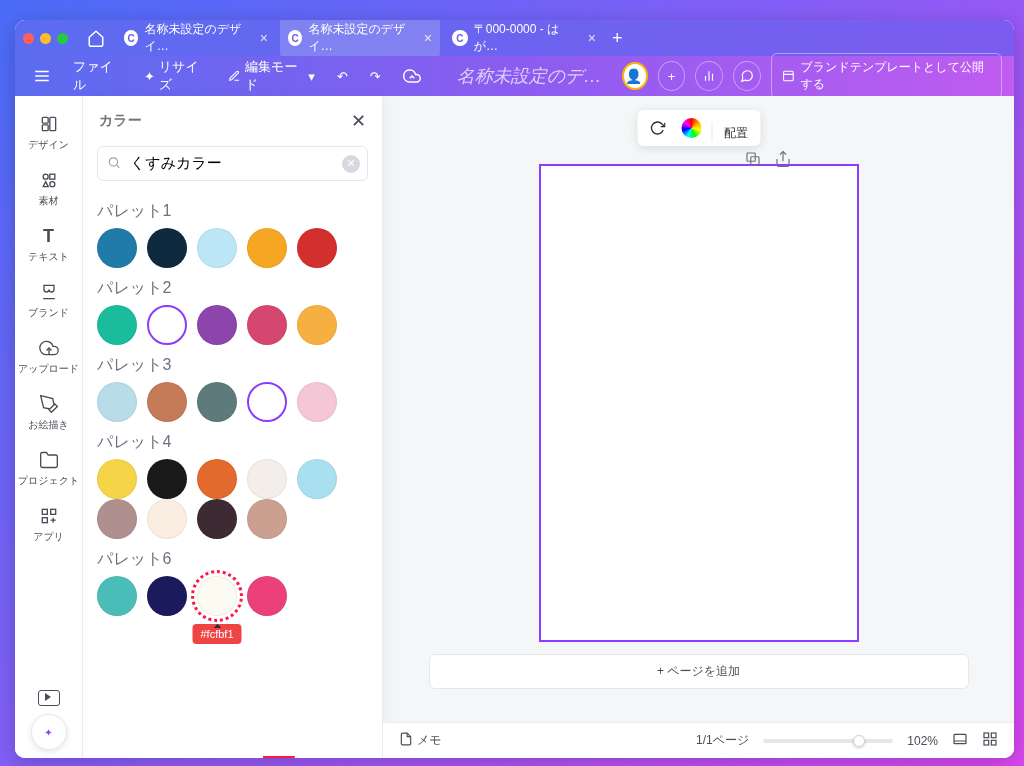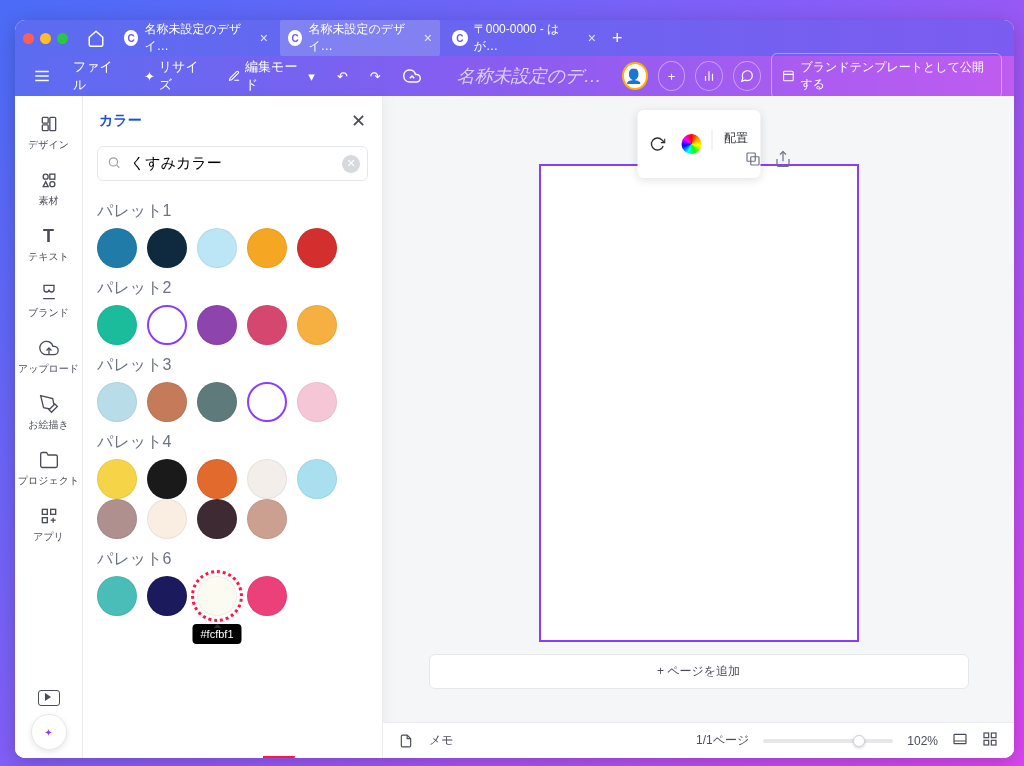--- a/index.html
+++ b/index.html
@@ -35,52 +35,52 @@
   
   .rail { width:68px; background:#fff; border-right:1px solid #ebecef; display:flex; flex-direction:column; align-items:center; padding-top:10px; gap:4px; font-size:10px; color:#4a4d57;}
   .rail-item { display:flex; flex-direction:column; align-items:center; gap:2px; padding:6px 0; width:100%; cursor:pointer;}
   .rail-icon { width:24px;height:24px;display:flex;align-items:center;justify-content:center;font-size:18px;}
   .rail-bottom { margin-top:auto; padding-bottom:8px; display:flex;flex-direction:column;align-items:center;gap:8px;}
   .magic-btn { width:36px;height:36px;border-radius:50%;background:#fff;border:1px solid #e5e7eb;box-shadow:0 2px 6px rgba(0,0,0,.1);display:flex;align-items:center;justify-content:center;color:#8b3dff;}
 
   
   .panel { width:300px; background:#fff; border-right:1px solid #ebecef; display:flex;flex-direction:column; box-shadow: 4px 0 12px rgba(0,0,0,.04);}
   .panel-header { display:flex; align-items:center; justify-content:space-between; padding:14px 16px 10px; }
-  .panel-title { font-size:14px; font-weight:600; color:#1d4ed8;}
+  .panel-title { font-size:14px; font-weight:600; color:#737373;}
   .panel-close { font-size:18px; color:#4a4d57; cursor:pointer;}
   .panel-search { margin:4px 14px 10px; position:relative;}
   .panel-search input { width:100%; padding:8px 32px 8px 32px; border:1px solid #e5e7eb; border-radius:6px; font-size:15px; outline:none;}
   .ps-icon { position:absolute; left:10px; top:50%; transform:translateY(-50%); color:#9aa0a6; font-size:14px;}
   .ps-clear { position:absolute; right:8px; top:50%; transform:translateY(-50%); width:18px;height:18px;border-radius:50%;background:#d6d9de;color:#fff;display:flex;align-items:center;justify-content:center;font-size:11px;cursor:pointer;}
   .panel-body { flex:1; overflow:auto; padding:0 14px 14px;}
   .palette-label { font-size:16px; color:#6b7280; margin:10px 0 6px;}
   .swatch-row { display:flex; gap:10px; }
   .swatch { width:40px;height:40px;border-radius:50%; cursor:pointer; border:1px solid rgba(0,0,0,.05);}
   .swatch.ring { border:2px solid #8b3dff; }
   .swatch-wrap { position:relative; }
   .highlight-ring { position:absolute; top:-6px; left:-6px; width:52px; height:52px; border-radius:50%; border:3px dotted #ff1744; pointer-events:none;}
-  .tooltip { position:absolute; top:48px; left:50%; transform:translateX(-50%); background:#000000; color:#fff; font-size:11px; padding:4px 8px; border-radius:4px; white-space:nowrap;}
+  .tooltip { position:absolute; top:48px; left:50%; transform:translateX(-50%); background:#ef4444; color:#fff; font-size:11px; padding:4px 8px; border-radius:4px; white-space:nowrap;}
   .tooltip::before { content:''; position:absolute; top:-4px; left:50%; transform:translateX(-50%); border:4px solid transparent; border-bottom-color:#2d2f34;}
 
   
   .canvas-area { flex:1; position:relative; display:flex; flex-direction:column;}
-  .floating-toolbar { position:absolute; top:14px; left:50%; transform:translateX(-50%); background:#fff; border-radius:6px; box-shadow:0 2px 10px rgba(0,0,0,.12); display:flex; align-items:flex-start; padding:20px 6px; gap:6px;}
+  .floating-toolbar { position:absolute; top:14px; left:50%; transform:translateX(-50%); background:#fff; border-radius:6px; box-shadow:0 2px 10px rgba(0,0,0,.12); display:flex; align-items:flex-end; padding:4px 6px; gap:6px;}
   .ft-btn { width:28px;height:28px;display:flex;align-items:center;justify-content:center;border-radius:4px;}
   .ft-sep { width:1px; height:20px; background:#e5e7eb; }
   .color-ring { width:20px;height:20px;border-radius:50%;background:conic-gradient(red,orange,yellow,lime,cyan,blue,magenta,red);}
   .ft-label { font-size:12px; color:#2d2f34; padding:0 6px;}
   .corner-icons { position:absolute; top:54px; right:220px; display:flex; gap:10px;}
   .ci { width:20px;height:20px;color:#6b7280;}
   .canvas { margin:68px auto 0; width:320px; height:478px; background:#fff; border:2px solid #8b3dff; }
   .add-page { margin:12px auto 0; width:540px; padding:8px; text-align:center; font-size:12px; color:#4a4d57; border:1px solid #e5e7eb; border-radius:6px; background:#fff;}
   .status { height:36px; display:flex; align-items:center; padding:0 16px; gap:14px; font-size:12px; color:#4a4d57; border-top:1px solid #ebecef; background:#fff; margin-top:auto;}
   .status .spacer { flex:1; }
   .zoom-slider { width:130px; height:4px; background:#e5e7eb; border-radius:2px; position:relative;}
   .zoom-thumb { position:absolute; right:28px; top:-4px; width:12px;height:12px;border-radius:50%;background:#fff;border:1px solid #cfd2d8;box-shadow:0 1px 3px rgba(0,0,0,.2);}
-  .note-btn { display:flex; align-items:center; gap:16px;}
+  .note-btn { display:flex; align-items:flex-start; gap:4px;}
   .arrow { position:absolute; left:248px; top:660px; width:60px; height:40px; pointer-events:none;}
 </style>
 </head>
 <body>
 
 <div class="window">
 
   <div class="tabbar">
     <div class="traffic">
       <div class="dot red"></div>

